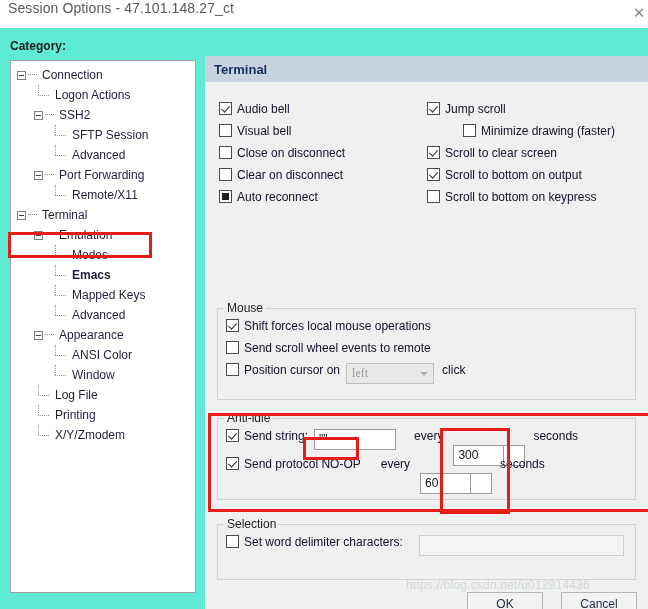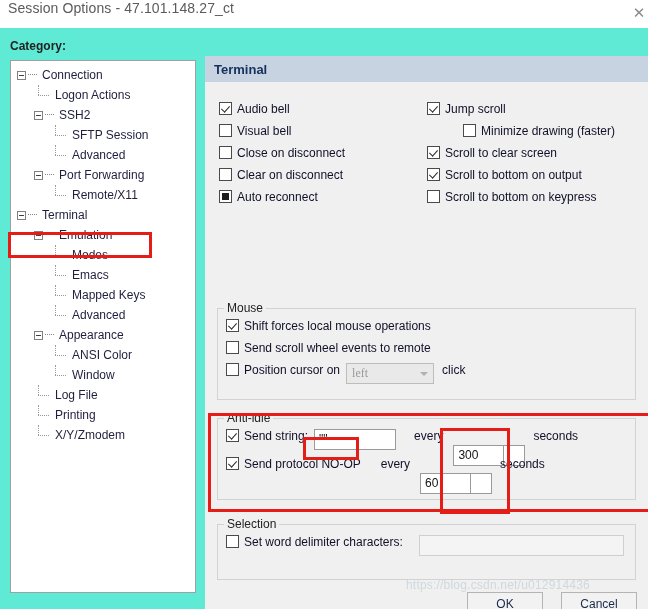--- a/index.html
+++ b/index.html
@@ -367,21 +367,21 @@
         </div>
         <div class="tree-node" style="padding-left: 23px;">
           <span class="expander"></span>
           <span class="dashes"></span>
           <span class="tree-label">Emulation</span>
         </div>
         <div class="tree-node" style="padding-left: 40px;">
           <span class="leafline"></span>
           <span class="tree-label">Modes</span>
         </div>
-        <div class="tree-node" style="padding-left: 40px;">
+        <div class="tree-node" style="padding-left: 40px; font-weight: bold;">
           <span class="leafline"></span>
           <span class="tree-label">Emacs</span>
         </div>
         <div class="tree-node" style="padding-left: 40px;">
           <span class="leafline"></span>
           <span class="tree-label">Mapped Keys</span>
         </div>
         <div class="tree-node" style="padding-left: 40px;">
           <span class="leafline"></span>
           <span class="tree-label">Advanced</span>

